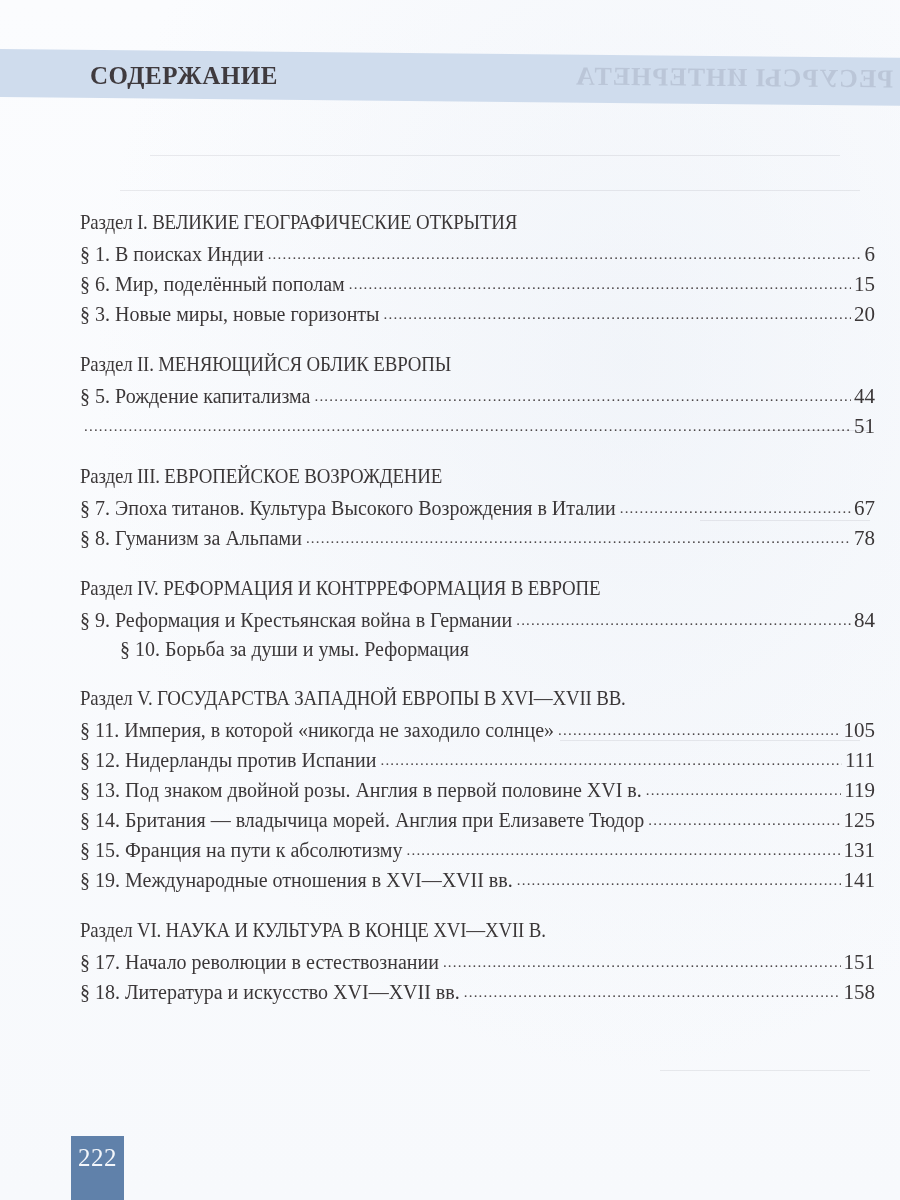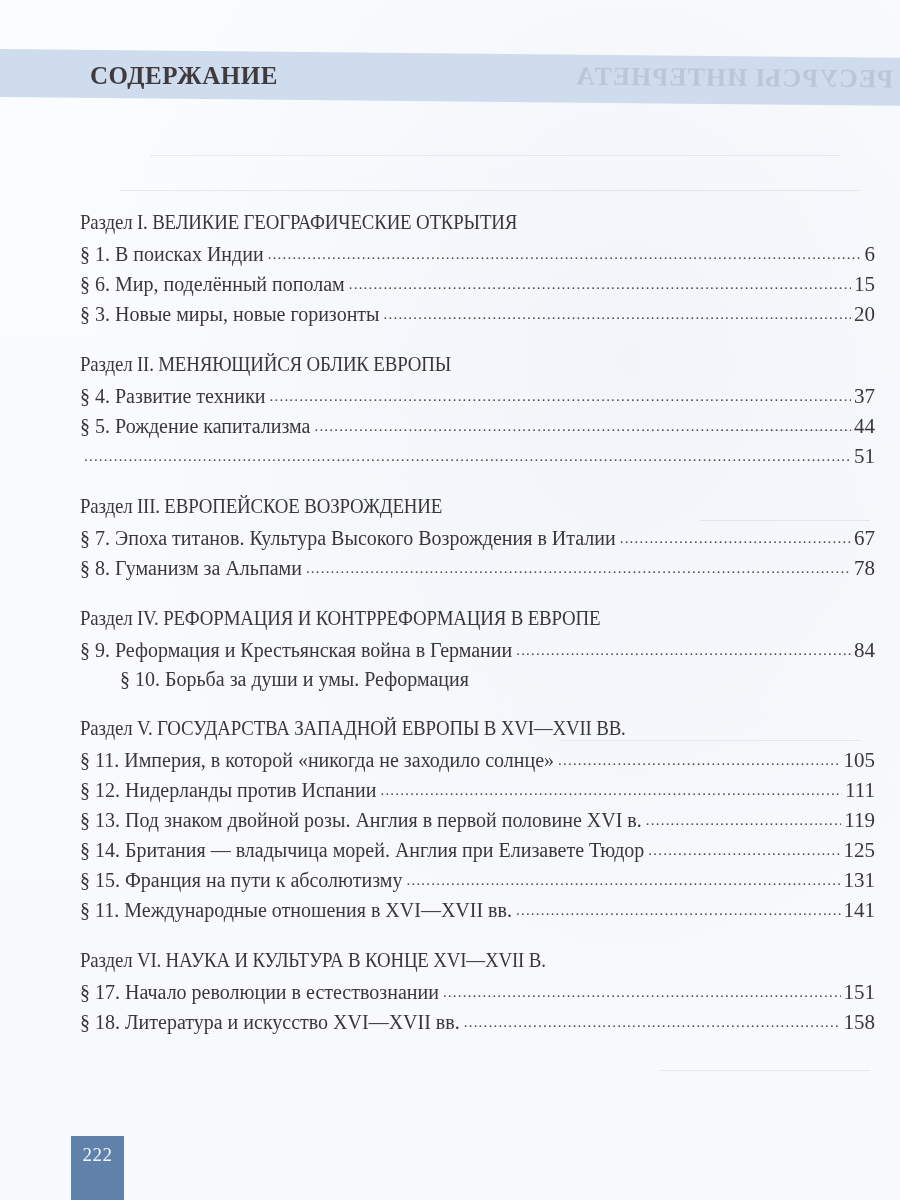--- a/index.html
+++ b/index.html
@@ -131,21 +131,21 @@
       height: 64px;
       background: #6081aa;
     }
     .page-number {
       position: absolute;
       left: 0;
       top: 8px;
       width: 53px;
       text-align: center;
       font-family: "Liberation Serif", serif;
-      font-size: 19px;
+      font-size: 25px;
       color: #f3f6fb;
       letter-spacing: 0.5px;
     }
   </style>
 </head>
 <body>
 
 <div class="paper"></div>
 
 <div class="ghost-line" style="left:150px; top:155px; width:690px;"></div>
@@ -176,25 +176,20 @@
     <div class="entry">
       <span class="title">§ 3. Новые миры, новые горизонты</span>
       <span class="leader"></span>
       <span class="page">20</span>
     </div>
   </div>
 
   <div class="section">
     <div class="section-heading">Раздел II. МЕНЯЮЩИЙСЯ ОБЛИК ЕВРОПЫ</div>
     <div class="entry">
-      <span class="title">§ 4. Развитие техники</span>
-      <span class="leader"></span>
-      <span class="page">37</span>
-    </div>
-    <div class="entry">
       <span class="title">§ 5. Рождение капитализма</span>
       <span class="leader"></span>
       <span class="page">44</span>
     </div>
     <div class="entry">
       <span class="leader"></span>
       <span class="page">51</span>
     </div>
   </div>
 
@@ -245,21 +240,21 @@
       <span class="title">§ 14. Британия — владычица морей. Англия при Елизавете Тюдор</span>
       <span class="leader"></span>
       <span class="page">125</span>
     </div>
     <div class="entry">
       <span class="title">§ 15. Франция на пути к абсолютизму</span>
       <span class="leader"></span>
       <span class="page">131</span>
     </div>
     <div class="entry">
-      <span class="title">§ 11. Международные отношения в XVI—XVII вв.</span>
+      <span class="title">§ 19. Международные отношения в XVI—XVII вв.</span>
       <span class="leader"></span>
       <span class="page">141</span>
     </div>
   </div>
 
   <div class="section">
     <div class="section-heading">Раздел VI. НАУКА И КУЛЬТУРА В КОНЦЕ XVI—XVII В.</div>
     <div class="entry">
       <span class="title">§ 17. Начало революции в естествознании</span>
       <span class="leader"></span>

